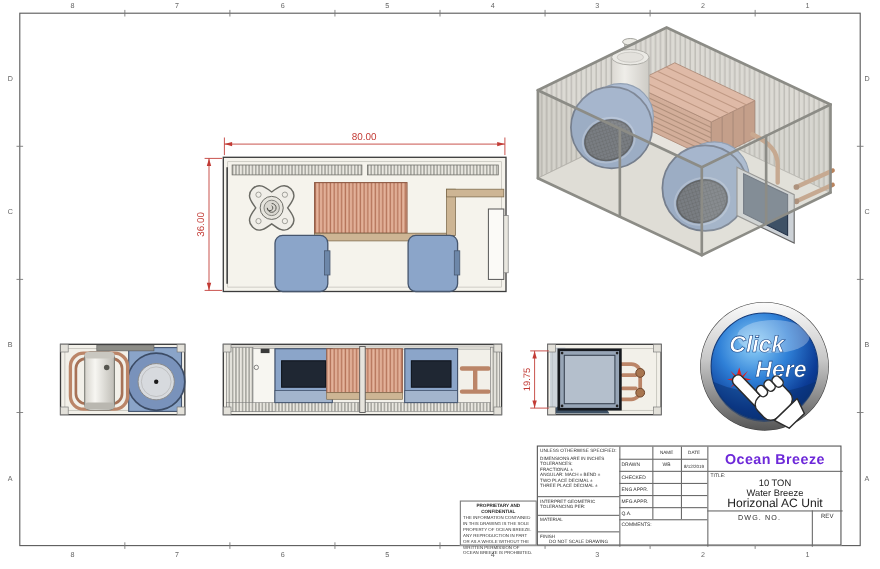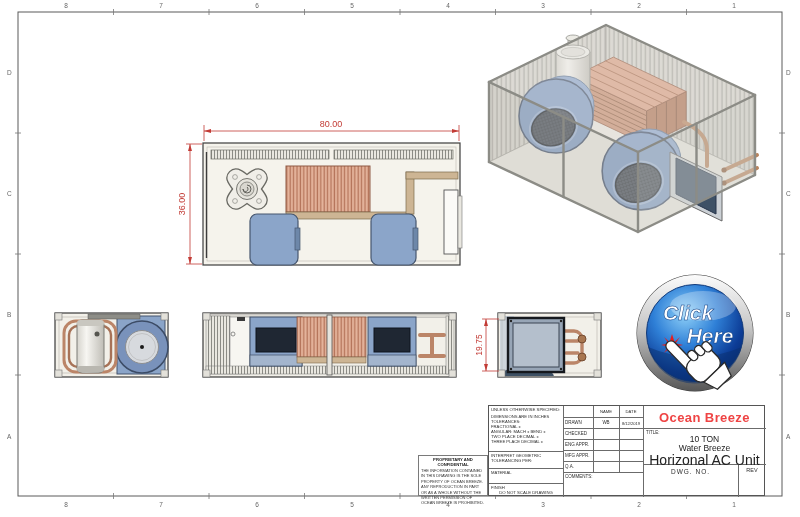--- a/index.html
+++ b/index.html
@@ -368,22 +368,22 @@
     <div class="cell" style="left:130px;top:3px;width:24px;text-align:center;font-size:4.2px">DATE</div>
     <div class="cell" style="left:76px;top:14px;font-size:4.5px">DRAWN</div>
     <div class="cell" style="left:104px;top:14px;width:26px;text-align:center;font-size:4.5px">WB</div>
     <div class="cell" style="left:130px;top:14.5px;width:24px;text-align:center;font-size:4.1px">8/12/2019</div>
     <div class="cell" style="left:76px;top:25px;font-size:4.5px">CHECKED</div>
     <div class="cell" style="left:76px;top:36px;font-size:4.5px">ENG APPR.</div>
     <div class="cell" style="left:76px;top:47px;font-size:4.5px">MFG APPR.</div>
     <div class="cell" style="left:76px;top:58px;font-size:4.5px">Q.A.</div>
     <div class="cell" style="left:76px;top:68px;font-size:4.5px">COMMENTS:</div>
 
-    <div class="cell company" style="left:154px;top:4px;width:123px;text-align:center;font-size:13px;color:#ef4444">Ocean Breeze</div>
+    <div class="cell company" style="left:154px;top:4px;width:123px;text-align:center;font-size:13px;color:#6d28d9">Ocean Breeze</div>
     <div class="cell" style="left:157px;top:24px;font-size:4.5px">TITLE:</div>
     <div class="cell" style="left:154px;top:28px;width:123px;text-align:center;font-size:8.5px;color:#222">10 TON</div>
     <div class="cell" style="left:154px;top:37px;width:123px;text-align:center;font-size:8.5px;color:#222">Water Breeze</div>
-    <div class="cell" style="left:154px;top:46px;width:123px;text-align:center;font-size:14px;color:#222">Horizonal AC Unit</div>
+    <div class="cell" style="left:154px;top:46px;width:123px;text-align:center;font-size:11px;color:#222">Horizonal AC Unit</div>
     <div class="cell" style="left:154px;top:62px;width:95px;text-align:center;font-size:6.5px;letter-spacing:1px">DWG.  NO.</div>
     <div class="cell" style="left:249px;top:61px;width:28px;text-align:center;font-size:5.5px">REV</div>
   </div>
 
 </div>
 
 </body></html>

